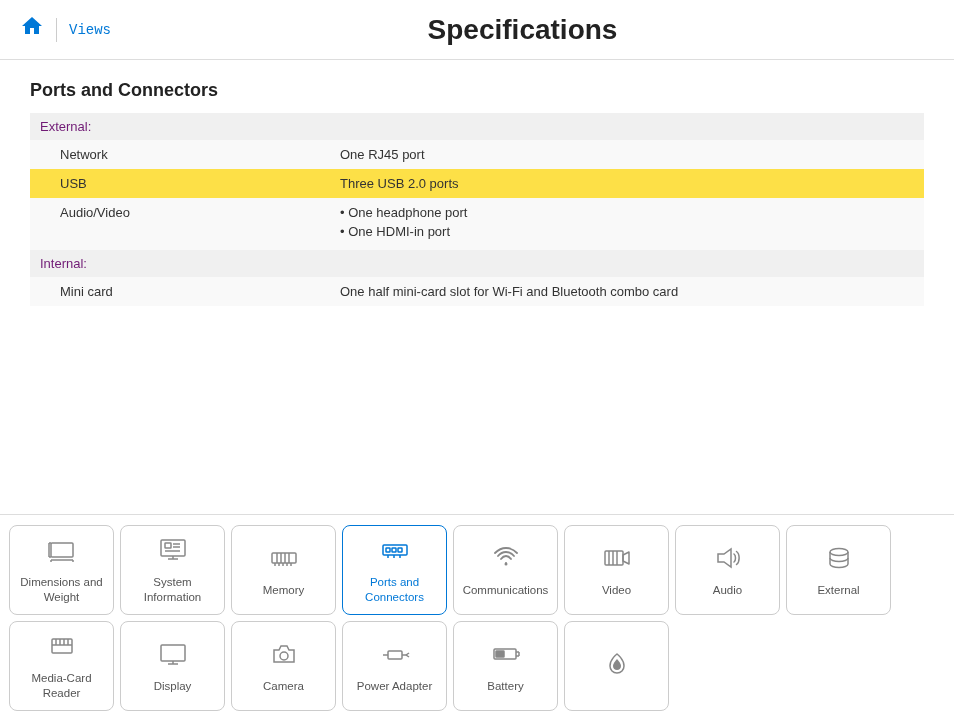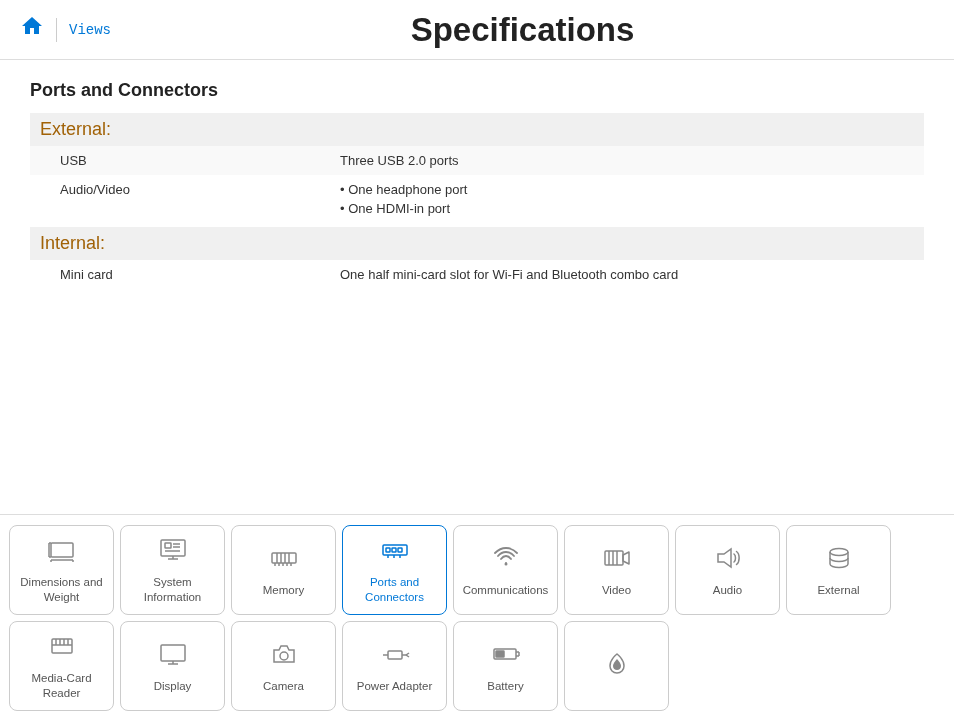--- a/index.html
+++ b/index.html
@@ -30,21 +30,21 @@
     }
     .views-link {
       color: #0078d7;
       font-size: 14px;
       cursor: pointer;
       text-decoration: none;
     }
     .header-title {
       flex: 1;
       text-align: center;
-      font-size: 33px;
+      font-size: 28px;
       font-weight: bold;
       color: #222;
     }
 
     
     .main-content {
       padding: 20px 30px;
     }
 
     .section-title {
@@ -55,22 +55,22 @@
     }
 
     .spec-table {
       width: 100%;
       border-collapse: collapse;
     }
 
     .spec-table tr.section-row td {
       background: #f0f0f0;
       padding: 6px 10px;
-      font-size: 18px;
-      color: #a16207;
+      font-size: 13px;
+      color: #701a75;
       border: none;
     }
 
     .spec-table tr.data-row td {
       padding: 7px 10px 7px 30px;
       border: none;
       font-size: 13px;
       vertical-align: top;
     }
 
@@ -173,20 +173,24 @@
 <div class="main-content">
   <div class="section-title">Ports and Connectors</div>
 
   <table class="spec-table">
 
     <tbody>
         <tr class="section-row">
       <td colspan="2">External:</td>
     </tr>
 
+    <tr class="data-row">
+      <td>Network</td>
+      <td>One RJ45 port</td>
+    </tr>
 
     <tr class="data-row" style="background:#fde047;">
       <td>USB</td>
       <td>Three USB 2.0 ports</td>
     </tr>
 
     <tr class="data-row">
       <td>Audio/Video</td>
       <td>
         <ul class="bullet-list">

